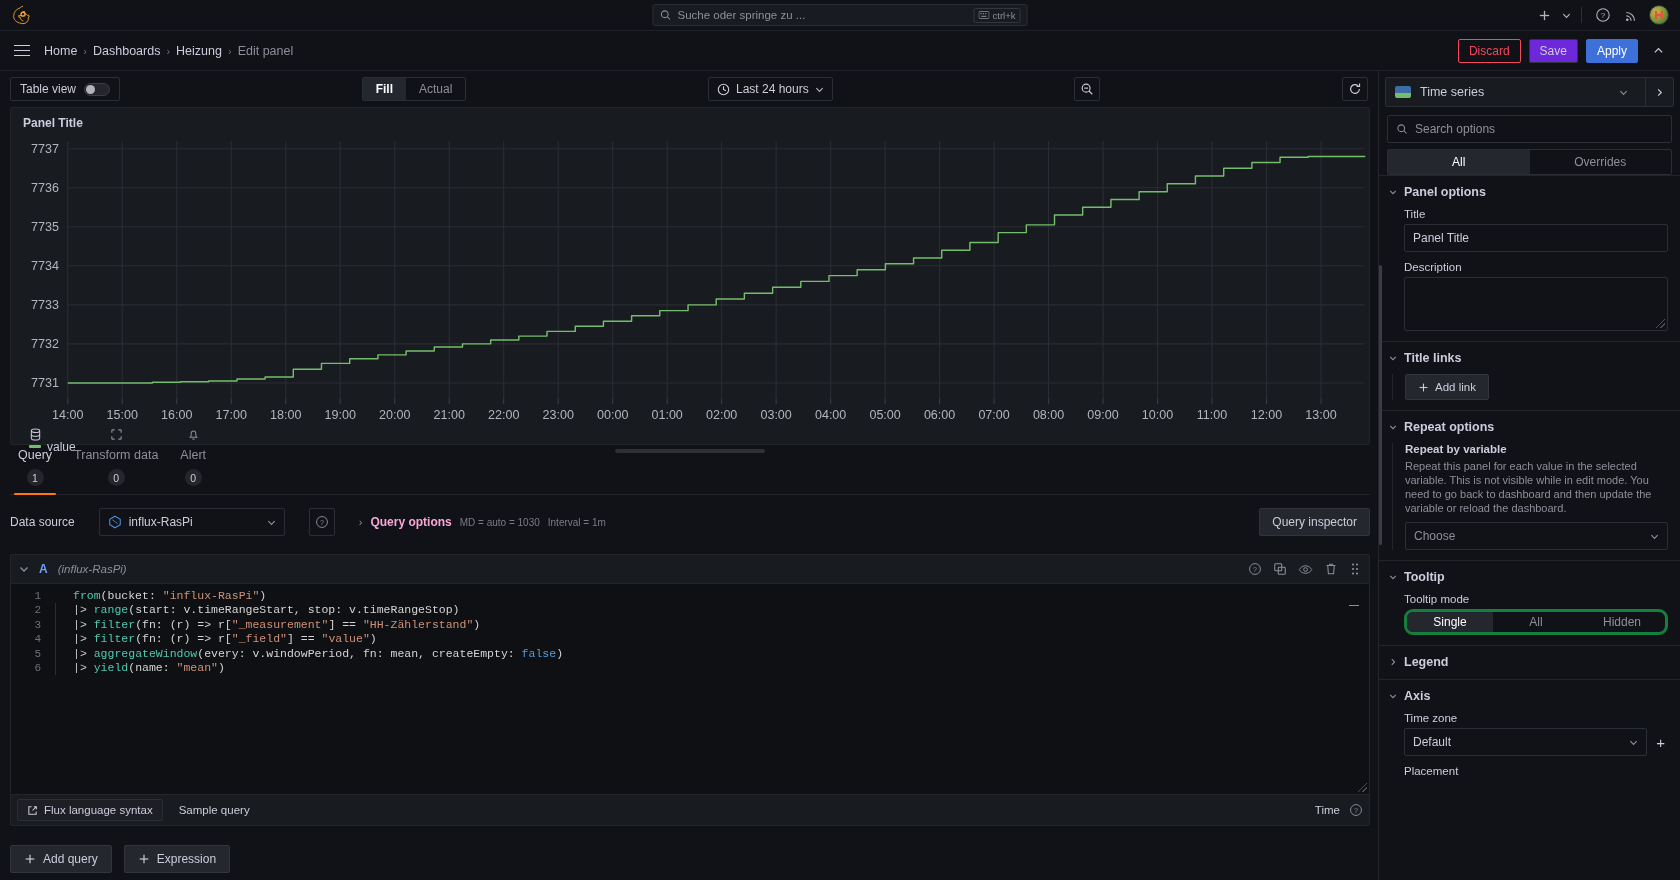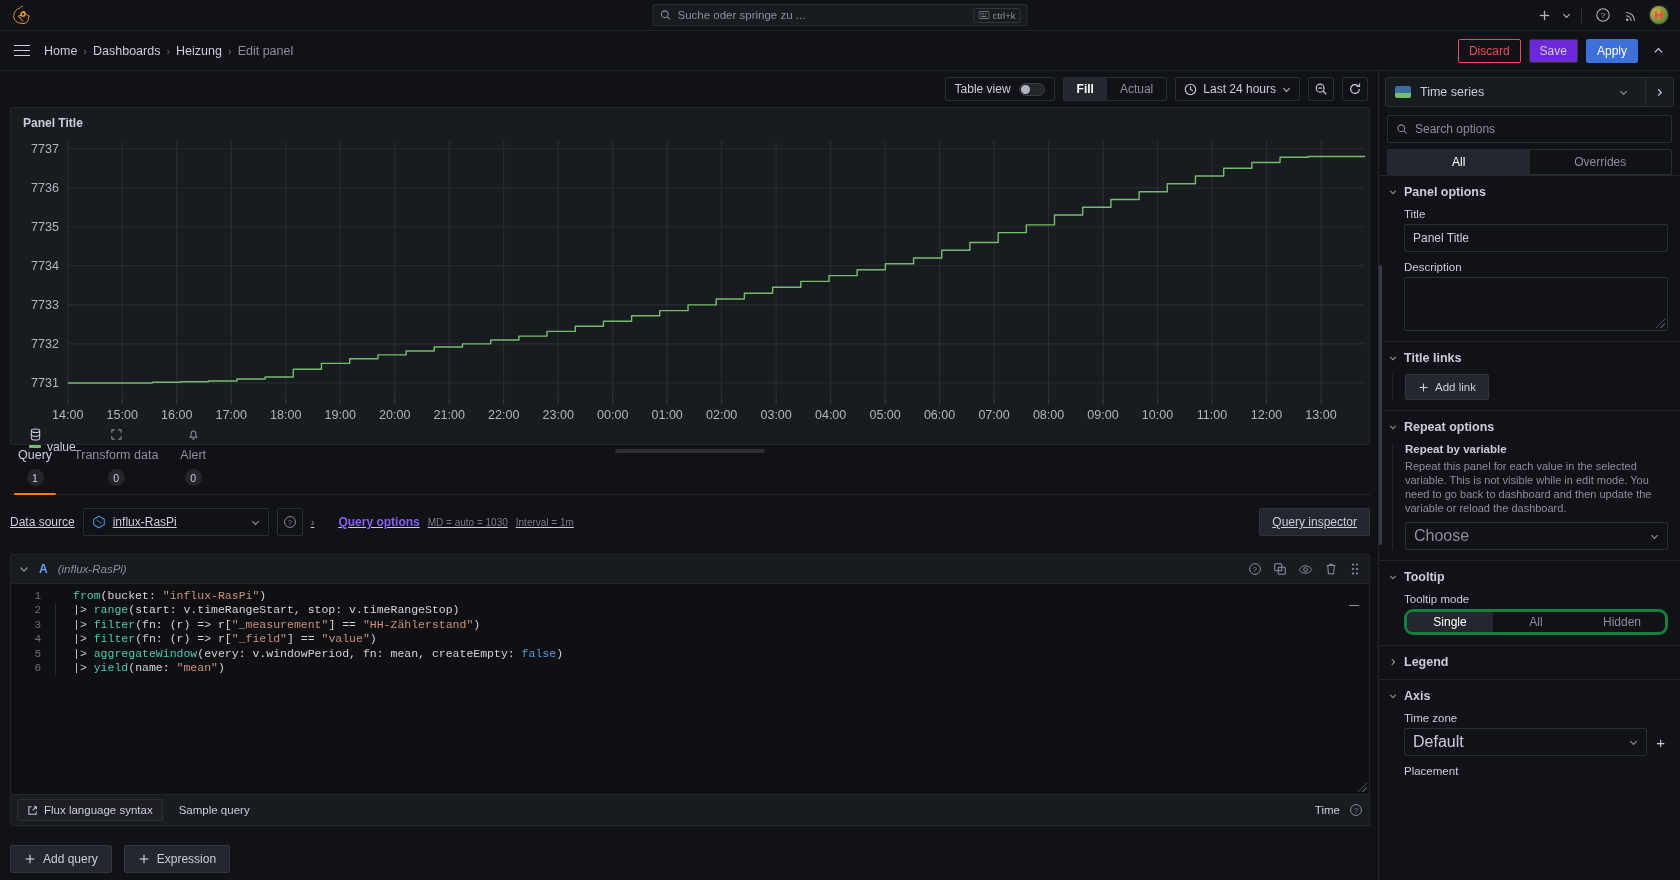--- a/index.html
+++ b/index.html
@@ -80,21 +80,21 @@
   
   .body { flex: 1; display: flex; min-height: 0; }
   .left { flex: 1; display: flex; flex-direction: column; min-width: 0; padding: 0 8px 0 10px; }
   .right {
     width: 302px; flex: 0 0 302px; background: #111217;
     border-left: 1px solid #23252b; display: flex; flex-direction: column; min-height: 0;
   }
 
   
   .viztoolbar {
-    height: 36px; display: flex; align-items: center; justify-content: flex-end;
+    height: 36px; display: flex; align-items: center; justify-content: space-between;
     gap: 8px; padding-right: 2px; flex: 0 0 36px;
   }
   .tableview-box {
     height: 24px; border: 1px solid #2a2e35; border-radius: 2px;
     display: flex; align-items: center; gap: 8px; padding: 0 9px; font-size: 12px; color: #ccccdc;
   }
   .switch {
     width: 26px; height: 13px; background: #24262b; border: 1px solid #3a3d45;
     border-radius: 7px; position: relative;
   }
@@ -148,35 +148,35 @@
     height: 2px; background: #ff780a; border-radius: 1px;
   }
   .badge {
     min-width: 17px; height: 17px; border-radius: 9px; background: #24262b;
     color: #ccccdc; font-size: 10.5px; display: flex; align-items: center;
     justify-content: center; padding: 0 5px;
   }
 
   
   .qarea { flex: 1; display: flex; flex-direction: column; min-height: 0; padding-top: 12px; }
-  .dsrow { display: flex; align-items: center; gap: 8px; height: 30px; flex: 0 0 30px; text-decoration: underline; }
+  .dsrow { display: flex; align-items: center; gap: 24px; height: 30px; flex: 0 0 30px; }
   .dslabel { font-size: 12px; color: #ccccdc; }
   .dsselect {
     width: 186px; height: 28px; background: #111217; border: 1px solid #2a2e35;
     border-radius: 2px; display: flex; align-items: center; gap: 7px; padding: 0 8px;
     font-size: 12px; color: #ccccdc; cursor: pointer;
   }
   .dsselect .cv { margin-left: auto; color: #8e8e9b; }
   .circle-btn {
     width: 26px; height: 28px; border: 1px solid #2a2e35; border-radius: 2px;
     display: flex; align-items: center; justify-content: center; color: #8e8e9b; cursor: pointer;
   }
   .qopt { display: flex; align-items: center; gap: 8px; font-size: 12px; }
   .qopt .arrow { color: #8e8e9b; font-size: 11px; }
-  .qopt .link { color: #8b5cf6; font-weight: 600; cursor: pointer; margin-left: 16px; }
+  .qopt .link { color: #f9a8d4; font-weight: 600; cursor: pointer; }
   .qopt .meta { color: #7b7b86; font-size: 10px; }
   .qinspector {
     margin-left: auto; height: 28px; background: #25272e; border: 1px solid #33353c;
     border-radius: 2px; font-size: 12px; color: #ccccdc; display: flex; align-items: center;
     padding: 0 12px; cursor: pointer;
   }
 
   .qcard {
     margin-top: 17px; background: #181b1f; border: 1px solid #23252b;
     border-radius: 2px; display: flex; flex-direction: column; min-height: 0; flex: 1;
@@ -282,21 +282,21 @@
     position: relative;
   }
   .ftext .grip {
     position: absolute; right: 2px; bottom: 2px; width: 9px; height: 9px;
     background:
       linear-gradient(135deg, transparent 45%, #4a4d55 45%, #4a4d55 55%, transparent 55%),
       linear-gradient(135deg, transparent 70%, #4a4d55 70%, #4a4d55 80%, transparent 80%);
   }
   .fselect {
     height: 28px; background: #111217; border: 1px solid #2a2e35; border-radius: 2px;
-    display: flex; align-items: center; padding: 0 8px; font-size: 16px; color: #8e8e9b; cursor: pointer;
+    display: flex; align-items: center; padding: 0 8px; font-size: 12px; color: #8e8e9b; cursor: pointer;
   }
   .fselect .cv { margin-left: auto; color: #8e8e9b; }
   .fselect.filled { color: #ccccdc; }
   .addlink {
     height: 26px; background: #25272e; border: 1px solid #33353c; border-radius: 2px;
     display: inline-flex; align-items: center; gap: 6px; padding: 0 12px;
     font-size: 11.5px; color: #ccccdc; cursor: pointer;
   }
   .nested { border-left: 1px solid #23252b; padding-left: 12px; margin-left: 3px; }
   .segsm { display: flex; border: 3px solid #15803d; border-radius: 9px; height: 26px; overflow: hidden; }

